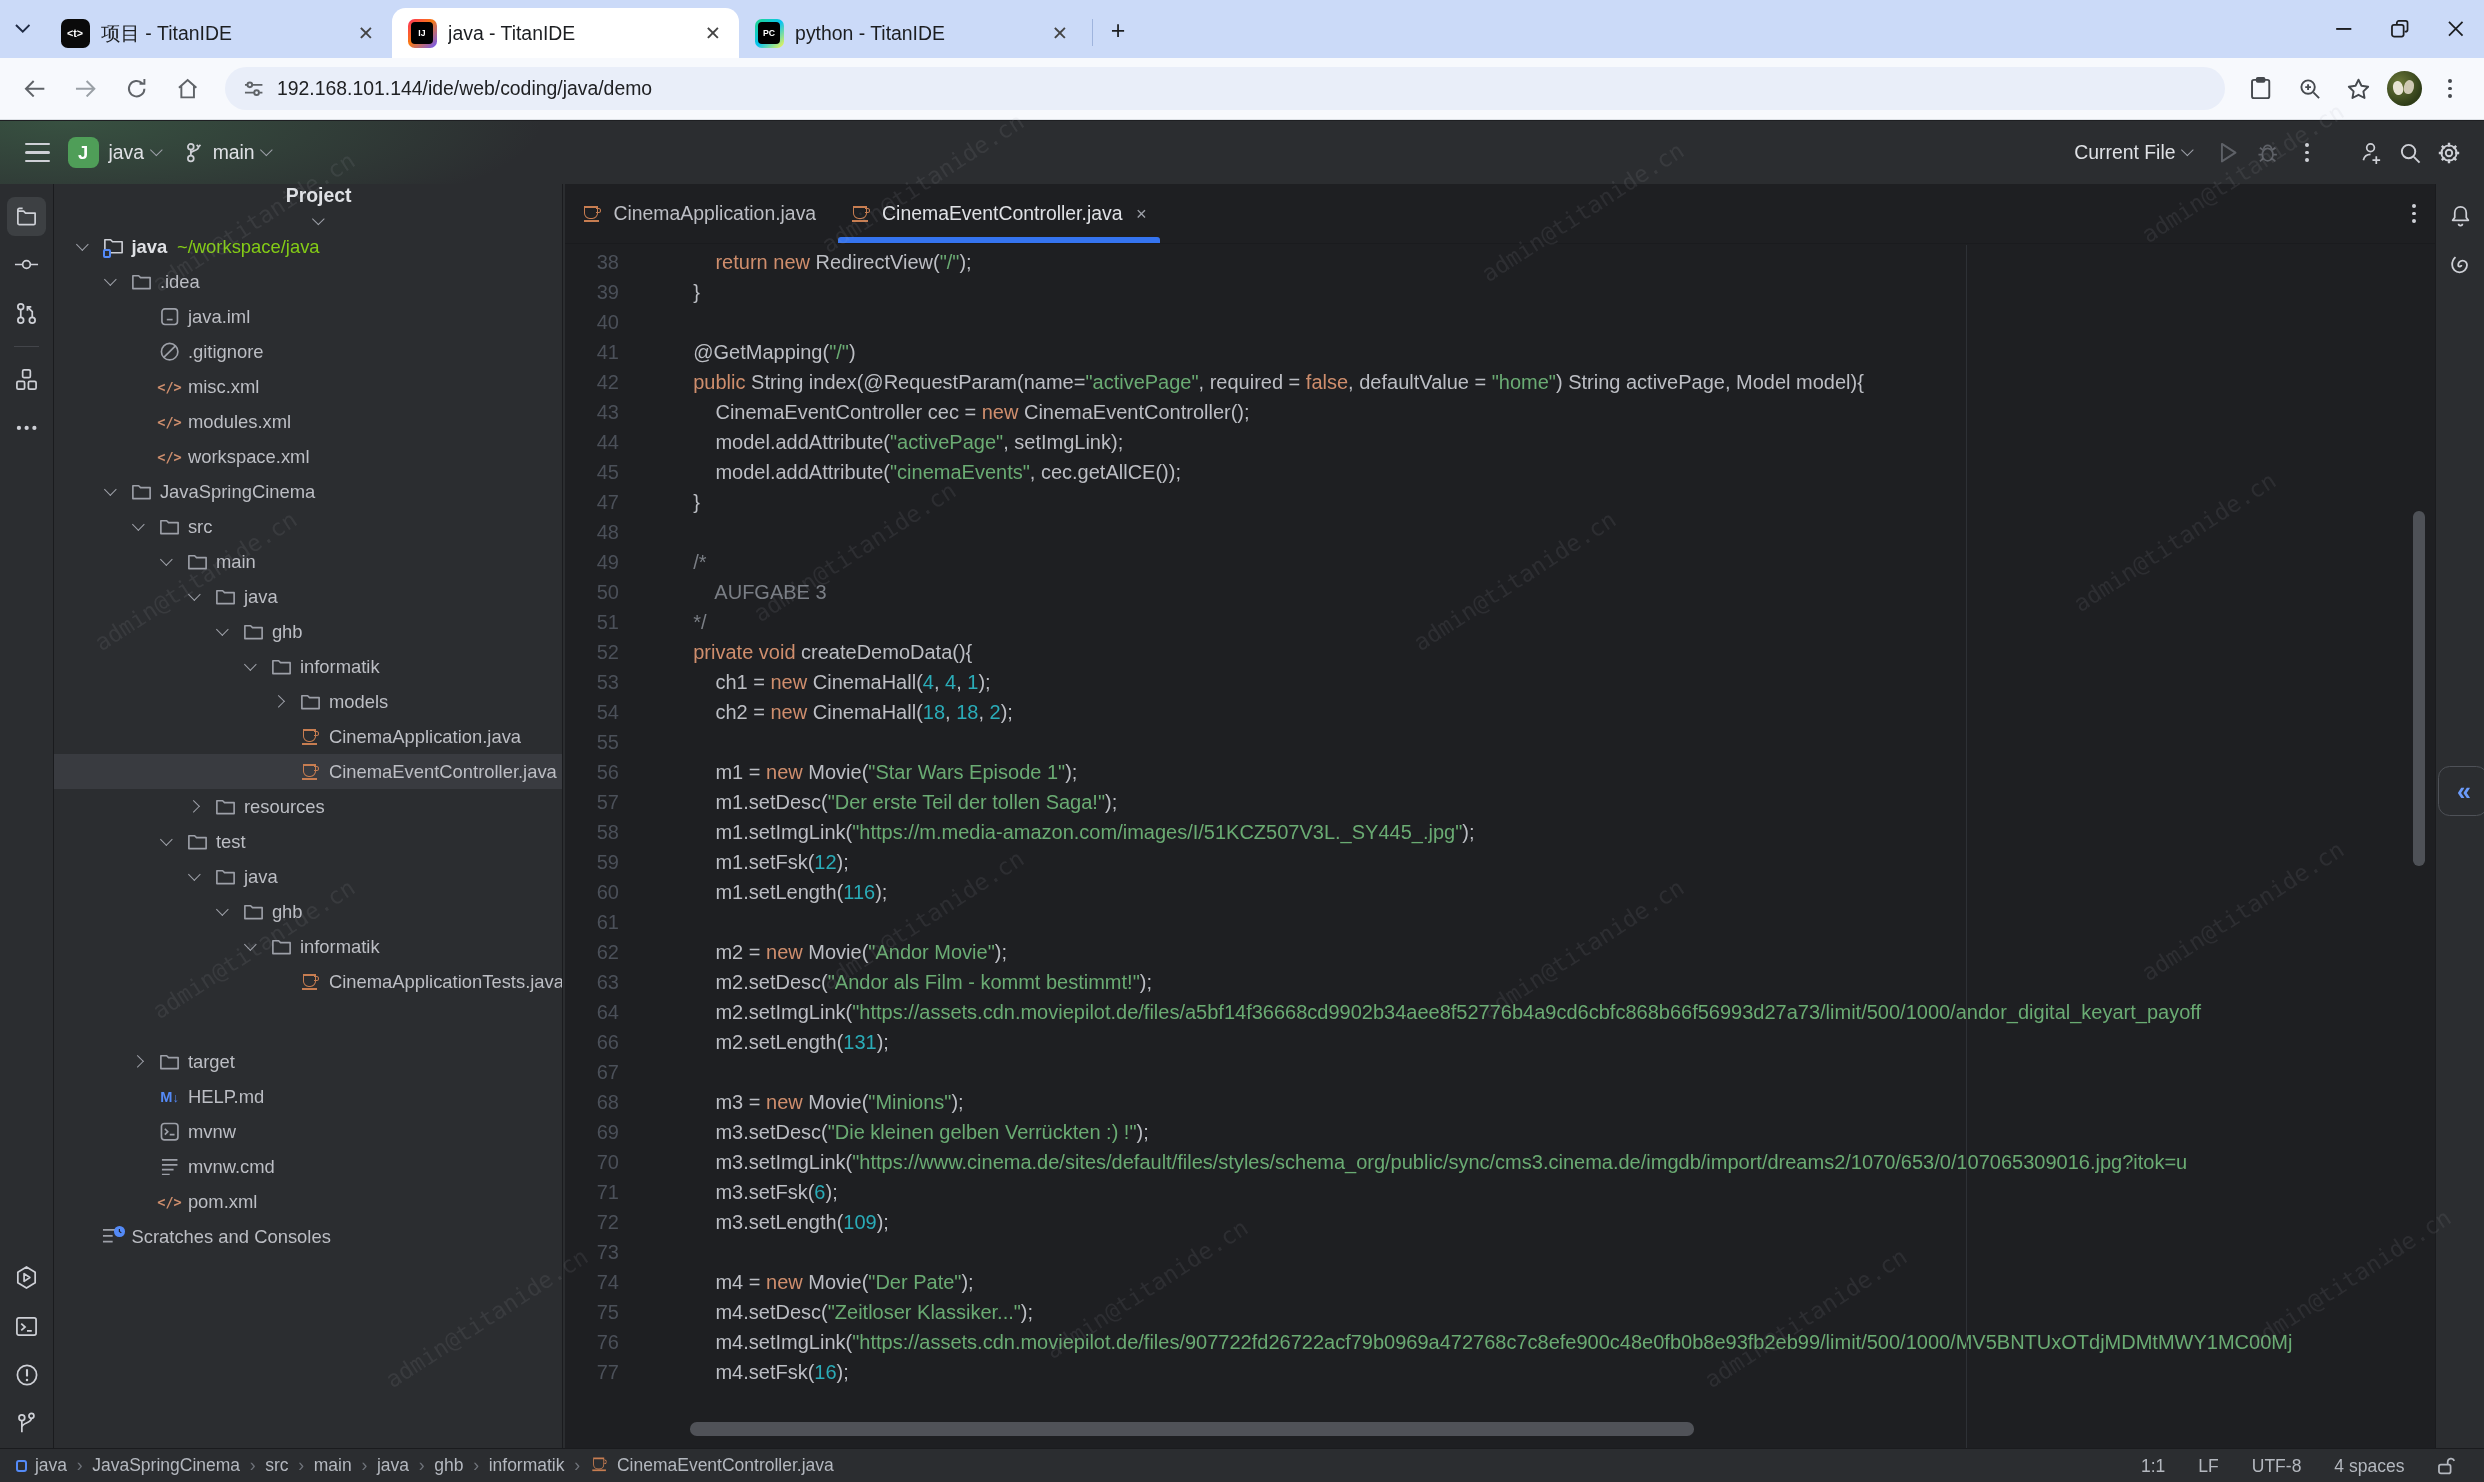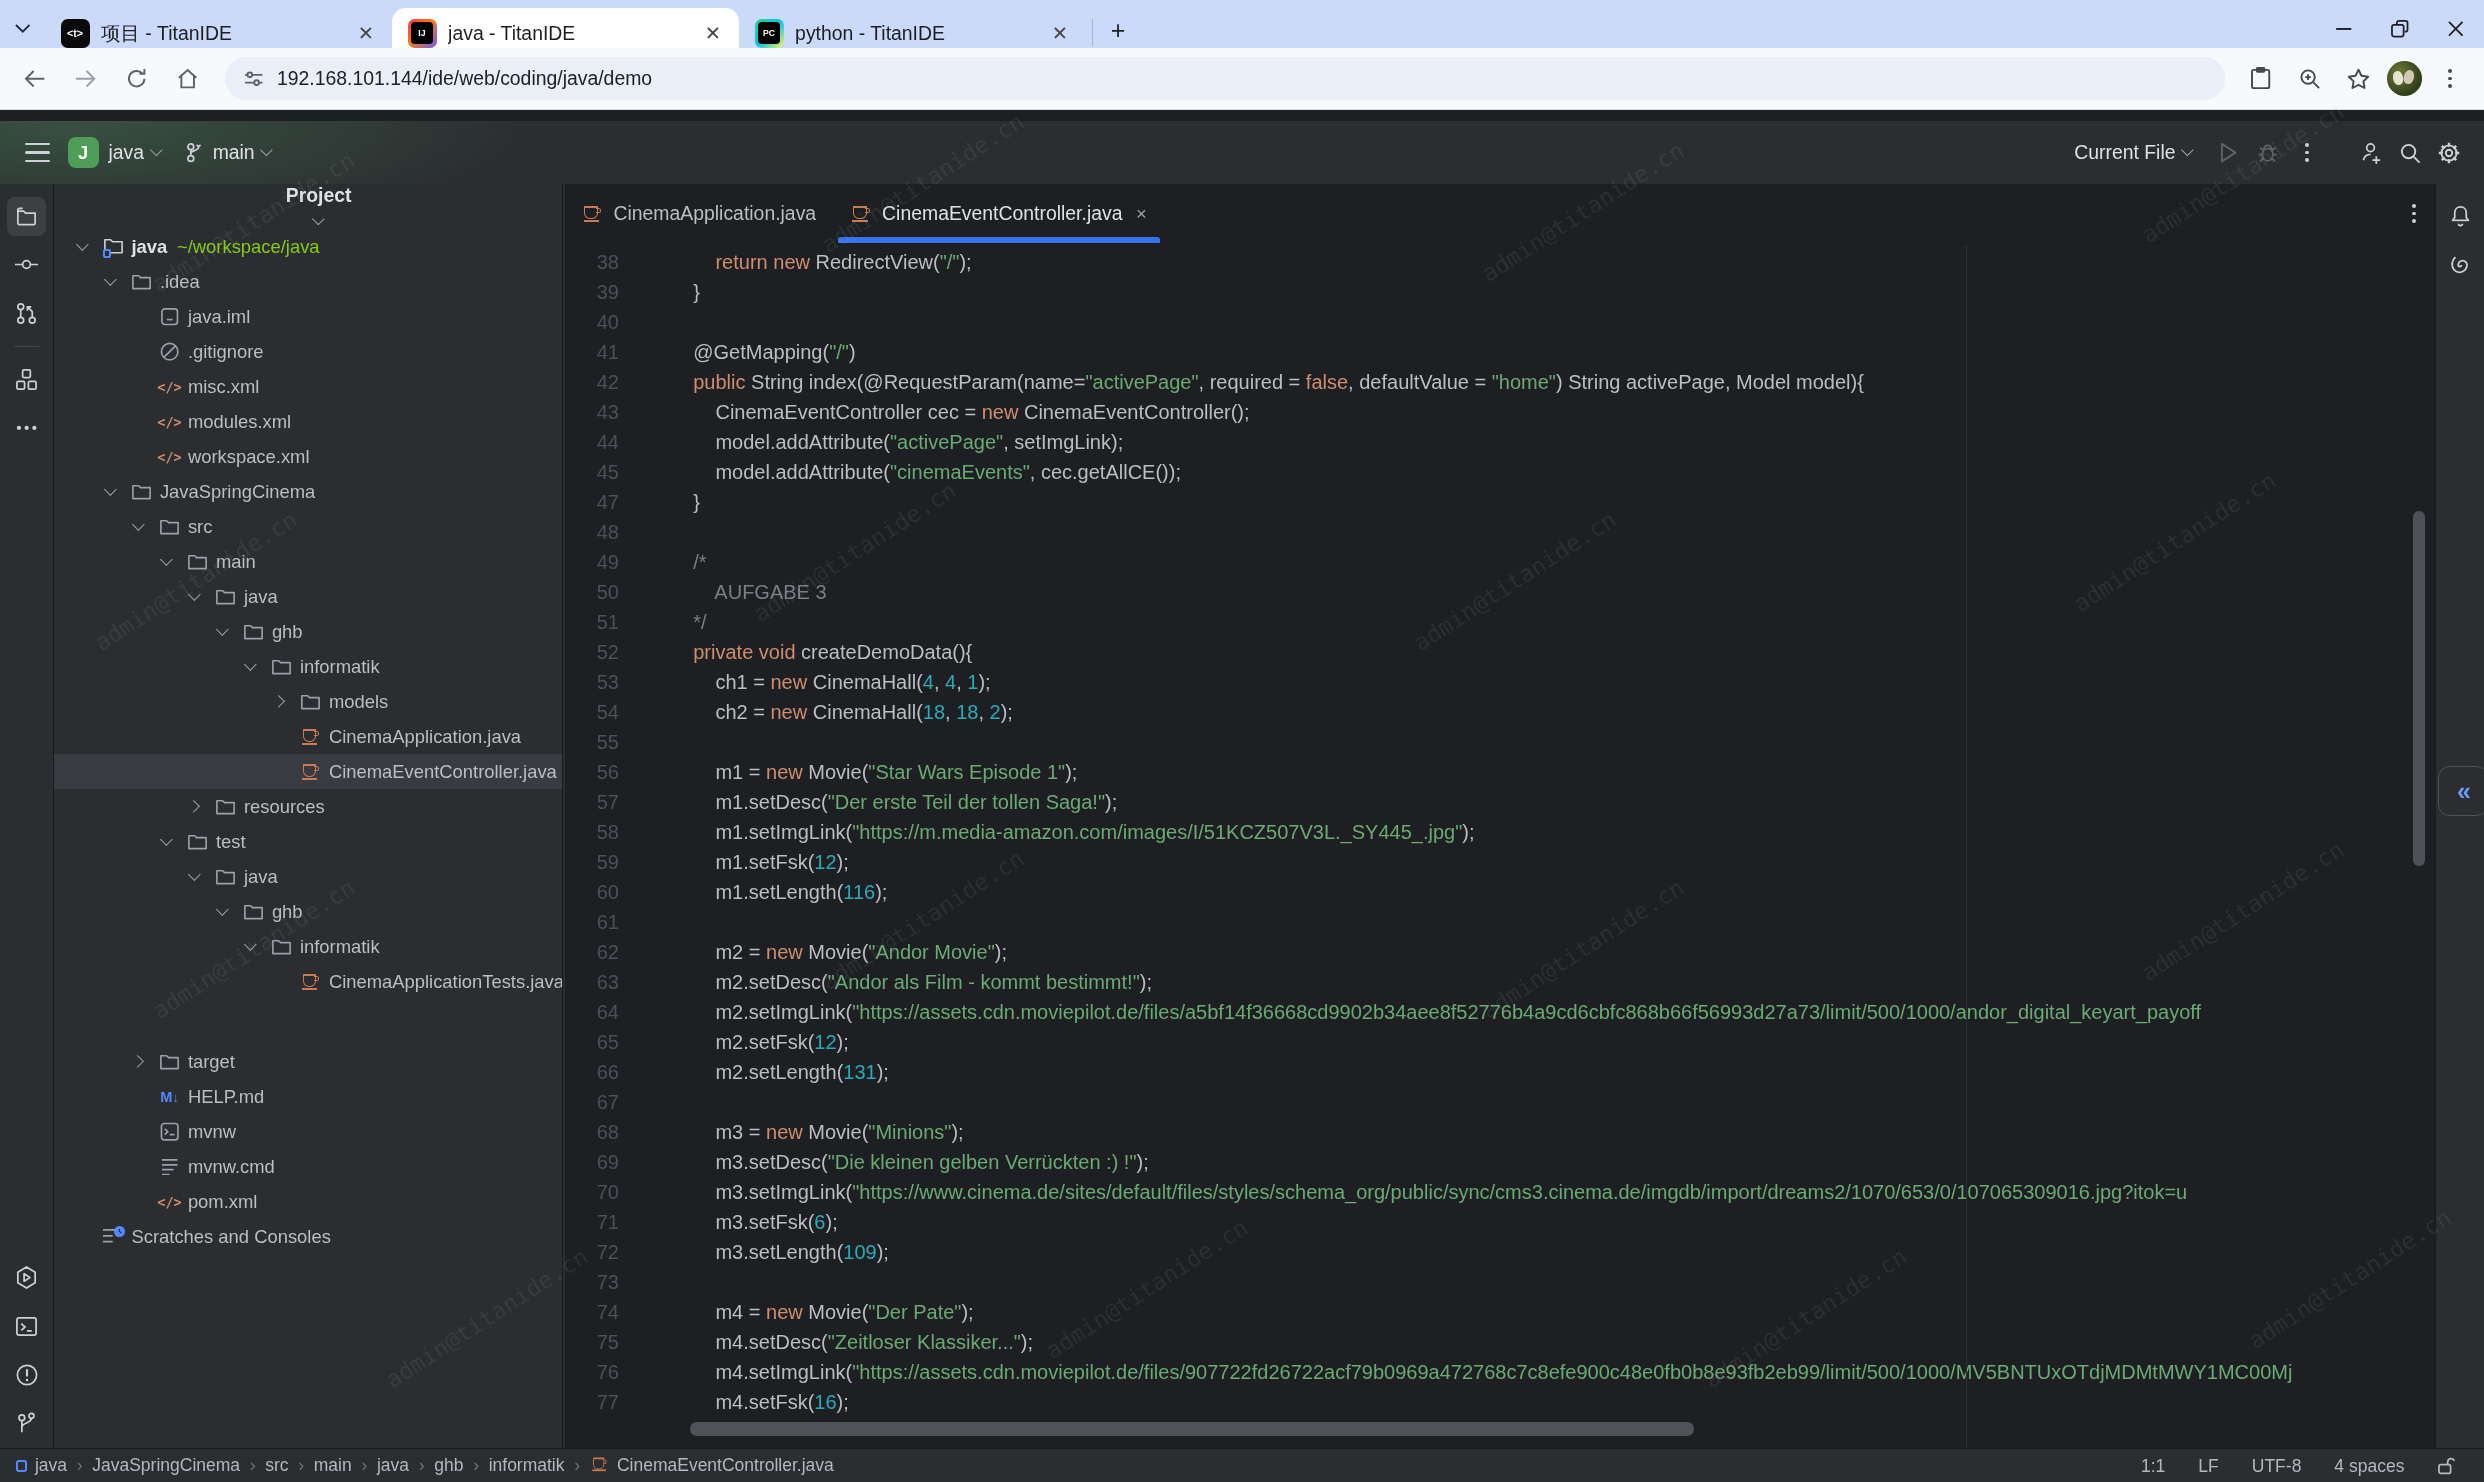--- a/index.html
+++ b/index.html
@@ -16,21 +16,21 @@
   .tabsep { width:1px; height:27px; background:#9fb4dd; margin:0 5.8px 11.6px 5.8px; }
   .newtab { width:39px; height:39px; margin-bottom:7.8px; display:flex; align-items:center; justify-content:center; font-size:25px; color:#1c1e21; }
   .wincontrols { margin-left:auto; display:flex; align-items:center; height:58px; }
   .winbtn { width:56px; height:58px; display:flex; align-items:center; justify-content:center; color:#1c1e21; }
   .icon-sq { width:29px; height:29px; border-radius:6.8px; display:flex; align-items:center; justify-content:center; font-size:10.7px; font-weight:bold; color:#fff; flex:0 0 auto; }
   .titanide-sq { background:#0a0a0a; }
   .idea-sq { background:linear-gradient(135deg,#fe315d,#f97a12 45%,#6b57ff); }
   .py-sq { background:linear-gradient(135deg,#21d789,#07c3f2 50%,#fcf84a); }
   .inner-sq { background:#000; width:21.3px; height:21.3px; border-radius:3.9px; display:flex; align-items:center; justify-content:center; font-size:8.7px; font-weight:bold; color:#fff; }
 
-  .toolbar { position:absolute; top:48px; left:0; right:0; height:62px; background:#F7F9FD; border-bottom:1px solid #DDE1E6; display:flex; align-items:center; padding:0 13.6px; gap:7.8px; }
+  .toolbar { position:absolute; top:58px; left:0; right:0; height:62px; background:#F7F9FD; border-bottom:1px solid #DDE1E6; display:flex; align-items:center; padding:0 13.6px; gap:7.8px; }
   .navbtn { width:43px; height:43px; border-radius:50%; display:flex; align-items:center; justify-content:center; color:#5F6368; }
   .urlpill { flex:1; height:43px; background:#E9EEF9; border-radius:21.3px; display:flex; align-items:center; padding:0 19.4px; gap:13.6px; margin:0 7.8px; }
   .urltext { font-size:19.4px; color:#202124; }
   .tbicon { width:41px; height:41px; display:flex; align-items:center; justify-content:center; color:#45494e; }
   .avatar { width:35px; height:35px; border-radius:50%; background:radial-gradient(circle at 35% 35%, #6d7a3a, #2f3d18 70%); position:relative; overflow:hidden; flex:0 0 auto; }
   .avatar::before { content:""; position:absolute; left:6.8px; top:9.7px; width:9.7px; height:13.6px; background:#e8e4d4; border-radius:50% 50% 45% 45%; transform:rotate(-12deg); }
   .avatar::after { content:""; position:absolute; left:17.5px; top:8.7px; width:9.7px; height:13.6px; background:#cfc9b4; border-radius:50% 50% 45% 45%; transform:rotate(14deg); }
 
   
   .ide { position:absolute; top:121px; left:0; right:0; bottom:0; background:#2B2D30; }
@@ -683,21 +683,20 @@
         <div class="cl"><span class="lno">55</span><span class="ltext"></span></div>
         <div class="cl"><span class="lno">56</span><span class="ltext"><span class="tk-p">        m1 = </span><span class="tk-k">new</span><span class="tk-p"> Movie(</span><span class="tk-s">"Star Wars Episode 1"</span><span class="tk-p">);</span></span></div>
         <div class="cl"><span class="lno">57</span><span class="ltext"><span class="tk-p">        m1.setDesc(</span><span class="tk-s">"Der erste Teil der tollen Saga!"</span><span class="tk-p">);</span></span></div>
         <div class="cl"><span class="lno">58</span><span class="ltext"><span class="tk-p">        m1.setImgLink(</span><span class="tk-s">"https://m.media-amazon.com/images/I/51KCZ507V3L._SY445_.jpg"</span><span class="tk-p">);</span></span></div>
         <div class="cl"><span class="lno">59</span><span class="ltext"><span class="tk-p">        m1.setFsk(</span><span class="tk-n">12</span><span class="tk-p">);</span></span></div>
         <div class="cl"><span class="lno">60</span><span class="ltext"><span class="tk-p">        m1.setLength(</span><span class="tk-n">116</span><span class="tk-p">);</span></span></div>
         <div class="cl"><span class="lno">61</span><span class="ltext"></span></div>
         <div class="cl"><span class="lno">62</span><span class="ltext"><span class="tk-p">        m2 = </span><span class="tk-k">new</span><span class="tk-p"> Movie(</span><span class="tk-s">"Andor Movie"</span><span class="tk-p">);</span></span></div>
         <div class="cl"><span class="lno">63</span><span class="ltext"><span class="tk-p">        m2.setDesc(</span><span class="tk-s">"Andor als Film - kommt bestimmt!"</span><span class="tk-p">);</span></span></div>
         <div class="cl"><span class="lno">64</span><span class="ltext"><span class="tk-p">        m2.setImgLink(</span><span class="tk-s">"https://assets.cdn.moviepilot.de/files/a5bf14f36668cd9902b34aee8f52776b4a9cd6cbfc868b66f56993d27a73/limit/500/1000/andor_digital_keyart_payoff</span></span></div>
-        <div class="cl"><span class="lno">65</span><span class="ltext"><span class="tk-p">        m2.setFsk(</span><span class="tk-n">12</span><span class="tk-p">);</span></span></div>
         <div class="cl"><span class="lno">66</span><span class="ltext"><span class="tk-p">        m2.setLength(</span><span class="tk-n">131</span><span class="tk-p">);</span></span></div>
         <div class="cl"><span class="lno">67</span><span class="ltext"></span></div>
         <div class="cl"><span class="lno">68</span><span class="ltext"><span class="tk-p">        m3 = </span><span class="tk-k">new</span><span class="tk-p"> Movie(</span><span class="tk-s">"Minions"</span><span class="tk-p">);</span></span></div>
         <div class="cl"><span class="lno">69</span><span class="ltext"><span class="tk-p">        m3.setDesc(</span><span class="tk-s">"Die kleinen gelben Verrückten :) !"</span><span class="tk-p">);</span></span></div>
         <div class="cl"><span class="lno">70</span><span class="ltext"><span class="tk-p">        m3.setImgLink(</span><span class="tk-s">"https://www.cinema.de/sites/default/files/styles/schema_org/public/sync/cms3.cinema.de/imgdb/import/dreams2/1070/653/0/107065309016.jpg?itok=u</span></span></div>
         <div class="cl"><span class="lno">71</span><span class="ltext"><span class="tk-p">        m3.setFsk(</span><span class="tk-n">6</span><span class="tk-p">);</span></span></div>
         <div class="cl"><span class="lno">72</span><span class="ltext"><span class="tk-p">        m3.setLength(</span><span class="tk-n">109</span><span class="tk-p">);</span></span></div>
         <div class="cl"><span class="lno">73</span><span class="ltext"></span></div>
         <div class="cl"><span class="lno">74</span><span class="ltext"><span class="tk-p">        m4 = </span><span class="tk-k">new</span><span class="tk-p"> Movie(</span><span class="tk-s">"Der Pate"</span><span class="tk-p">);</span></span></div>
         <div class="cl"><span class="lno">75</span><span class="ltext"><span class="tk-p">        m4.setDesc(</span><span class="tk-s">"Zeitloser Klassiker..."</span><span class="tk-p">);</span></span></div>

